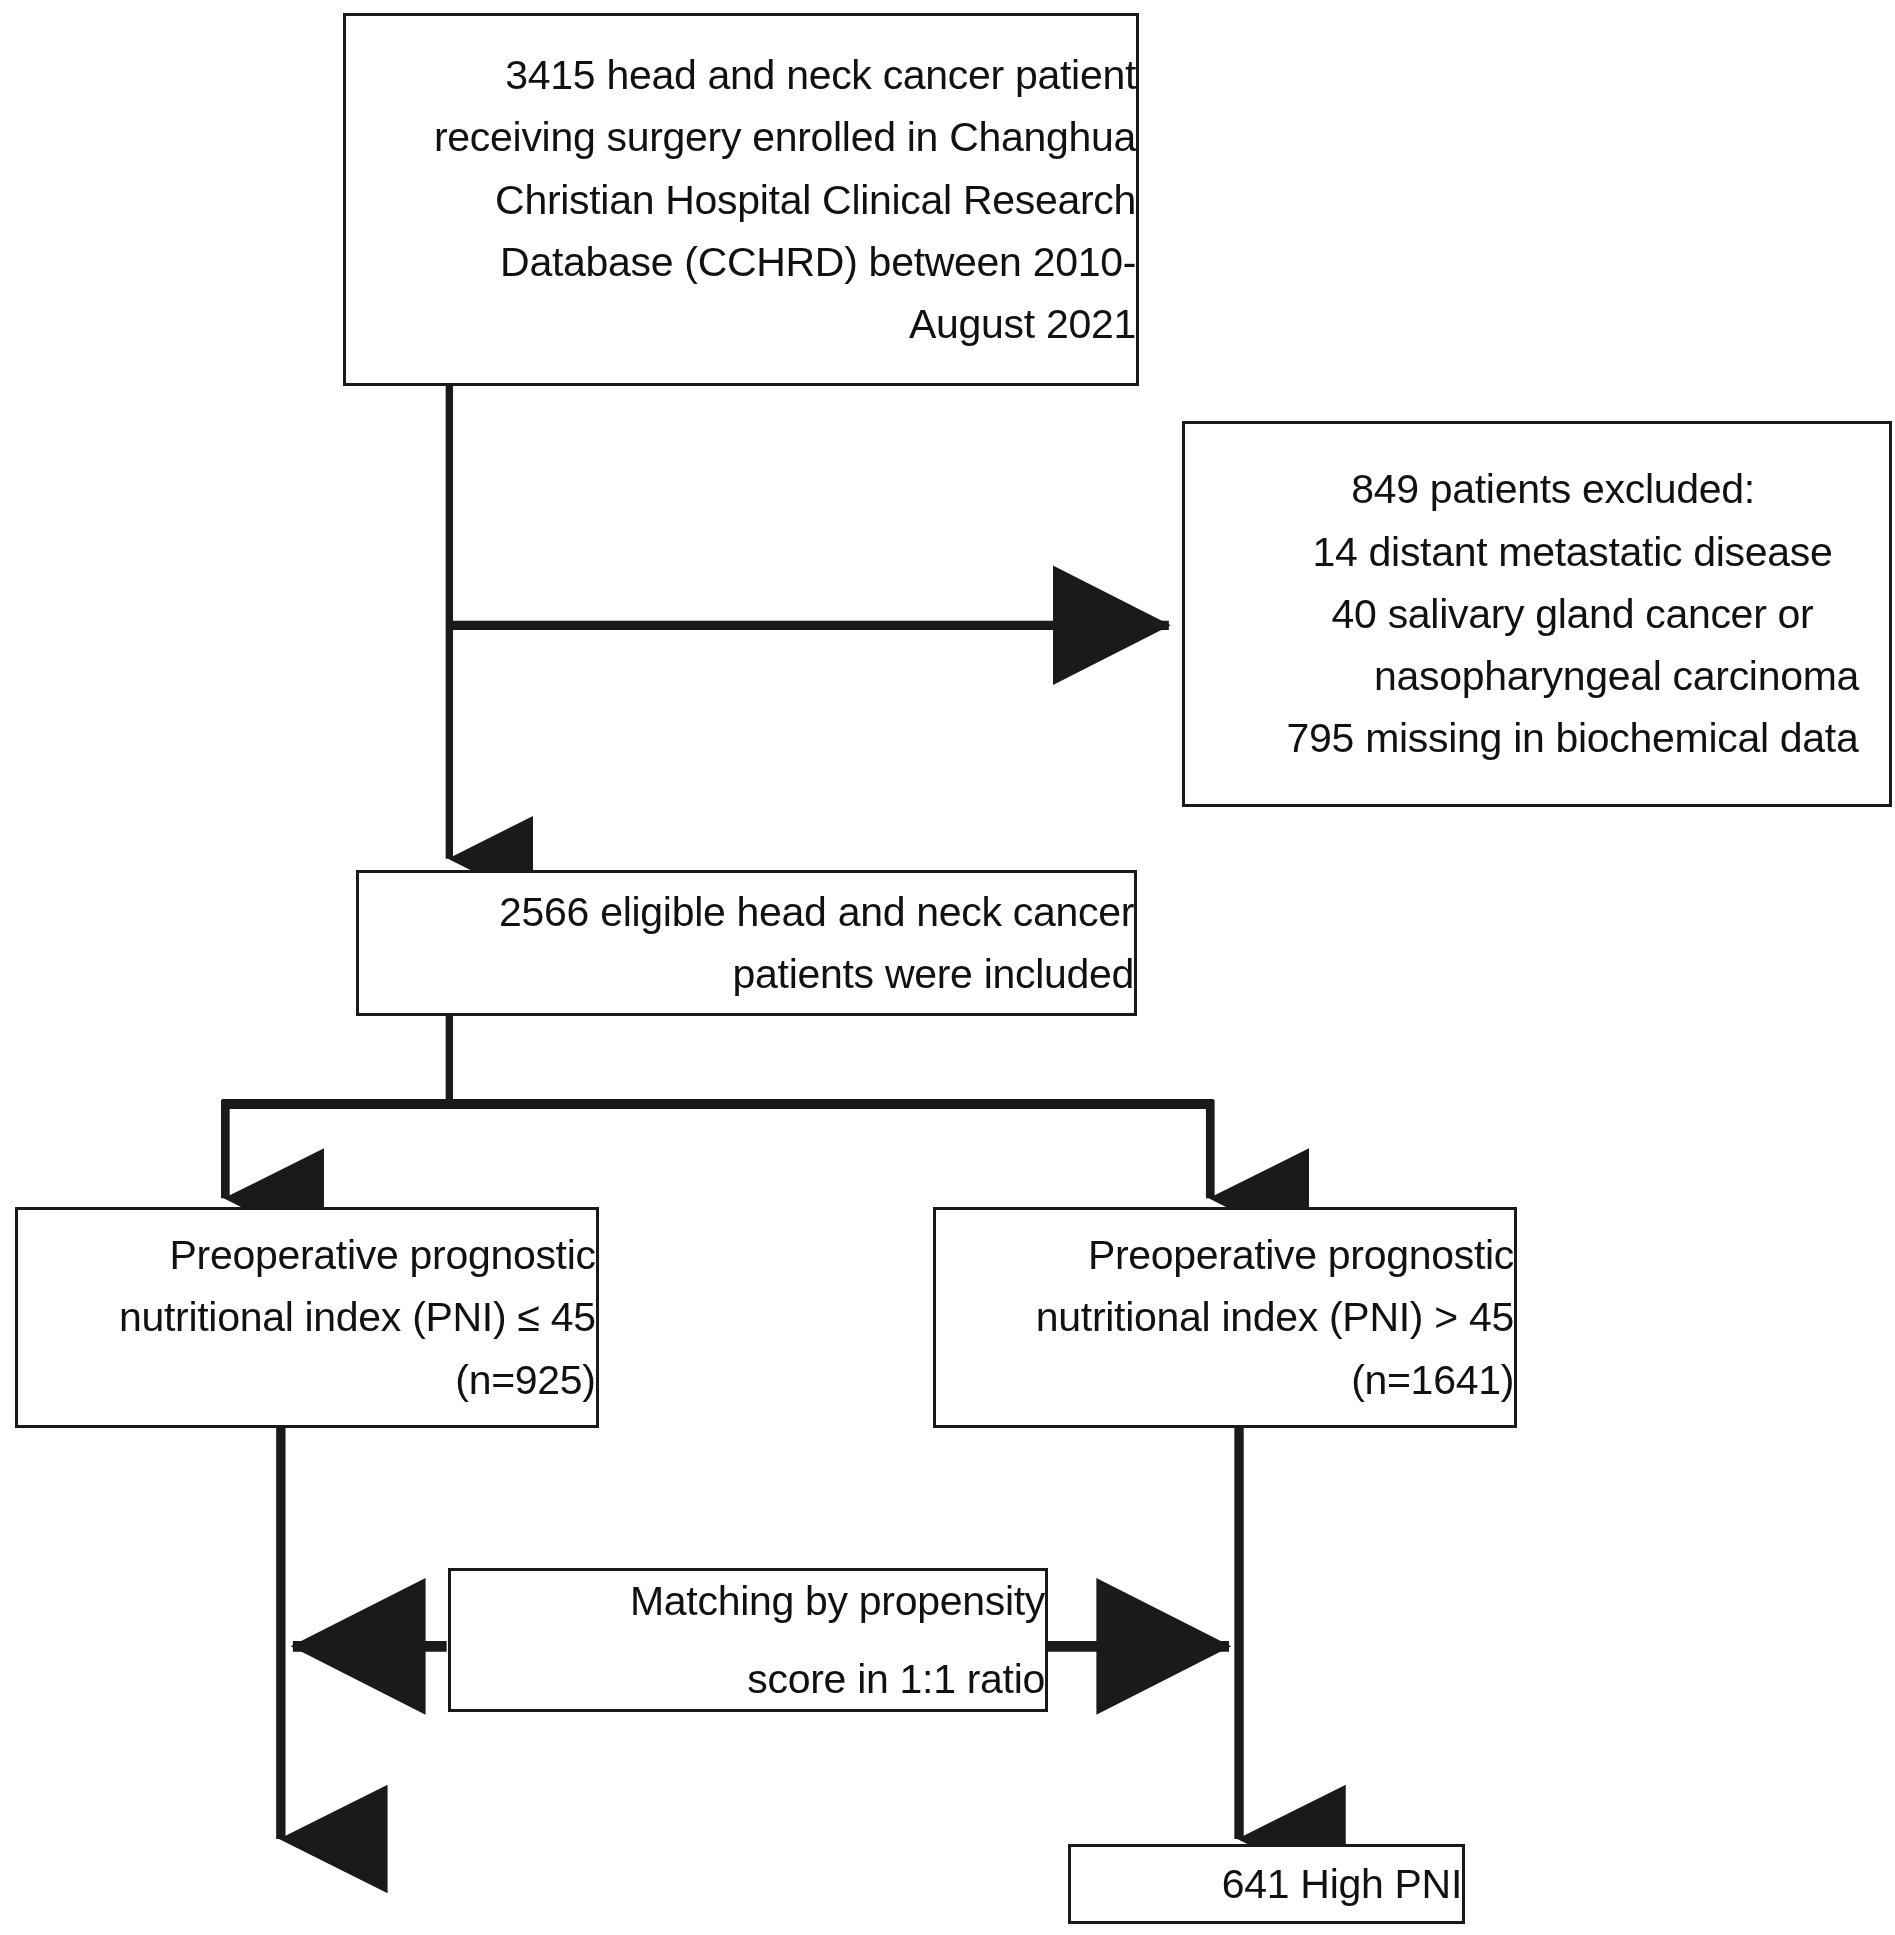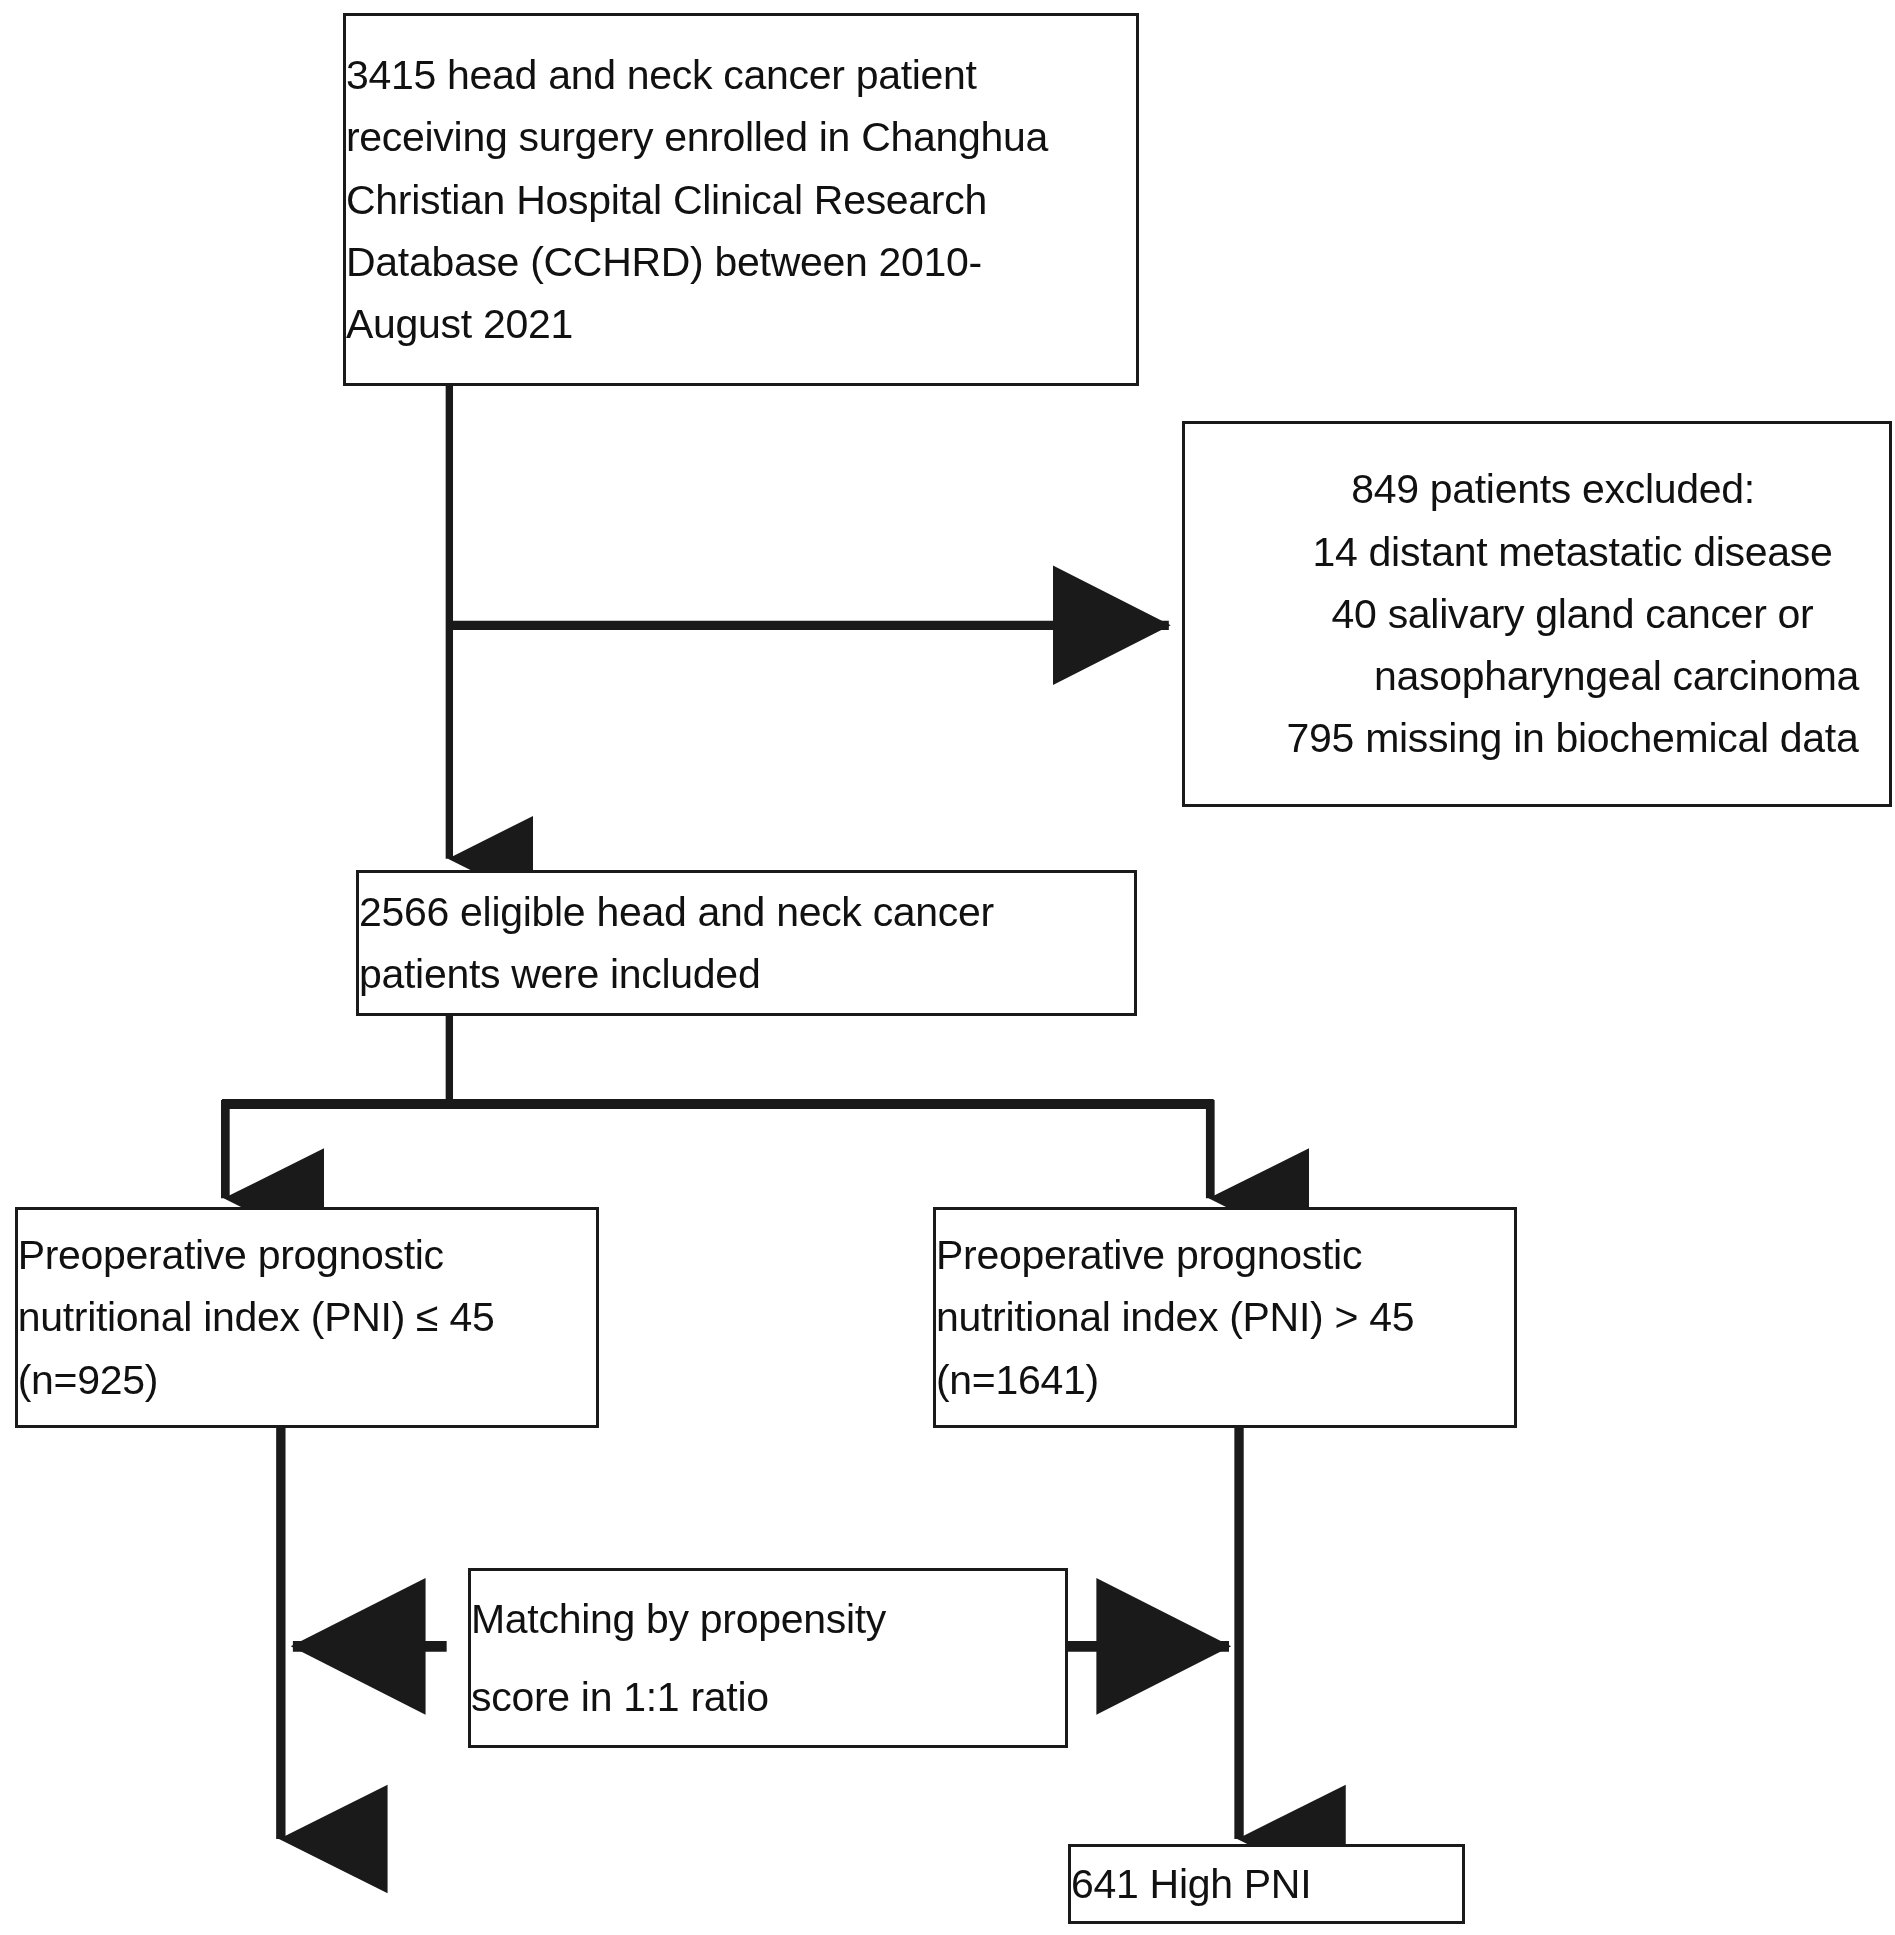--- a/index.html
+++ b/index.html
@@ -25,21 +25,21 @@
     height: 1936px;
     display: block;
   }
   .node-box {
     position: absolute;
     box-sizing: border-box;
     border: 3.3px solid #1a1a1a;
     background: #ffffff;
     display: flex;
     flex-direction: column;
-    align-items: flex-start;
+    align-items: flex-end;
     justify-content: center;
     z-index: 3;
   }
   .node-box.left-align {
     align-items: center;
   }
   .node-text {
     font-family: "Liberation Sans", sans-serif;
     font-size: 41px;
     line-height: 1.52;
@@ -118,21 +118,21 @@
     <div class="node-text">nutritional index (PNI) ≤ 45</div>
     <div class="node-text">(n=925)</div>
   </div>
 
   <div class="node-box" style="left:933px; top:1207px; width:584px; height:221px;">
     <div class="node-text">Preoperative prognostic</div>
     <div class="node-text">nutritional index (PNI) &gt; 45</div>
     <div class="node-text">(n=1641)</div>
   </div>
 
-  <div class="node-box" style="left:468px; top:1568px; width:600px; height:180px;gap:16px;">
+  <div class="node-box" style="left:448px; top:1568px; width:600px; height:144px;gap:16px;">
     <div class="node-text">Matching by propensity</div>
     <div class="node-text">score in 1:1 ratio</div>
   </div>
 
   <div class="node-box" style="left:107px; top:1948px; width:348px; height:80px; border-width:3.3px;">
     <div class="node-text">641 Low PNI</div>
   </div>
 
   <div class="node-box" style="left:1044px; top:1844px; width:397px; height:80px; border-width:3.3px;margin-left:24px;">
     <div class="node-text">641 High PNI</div>

